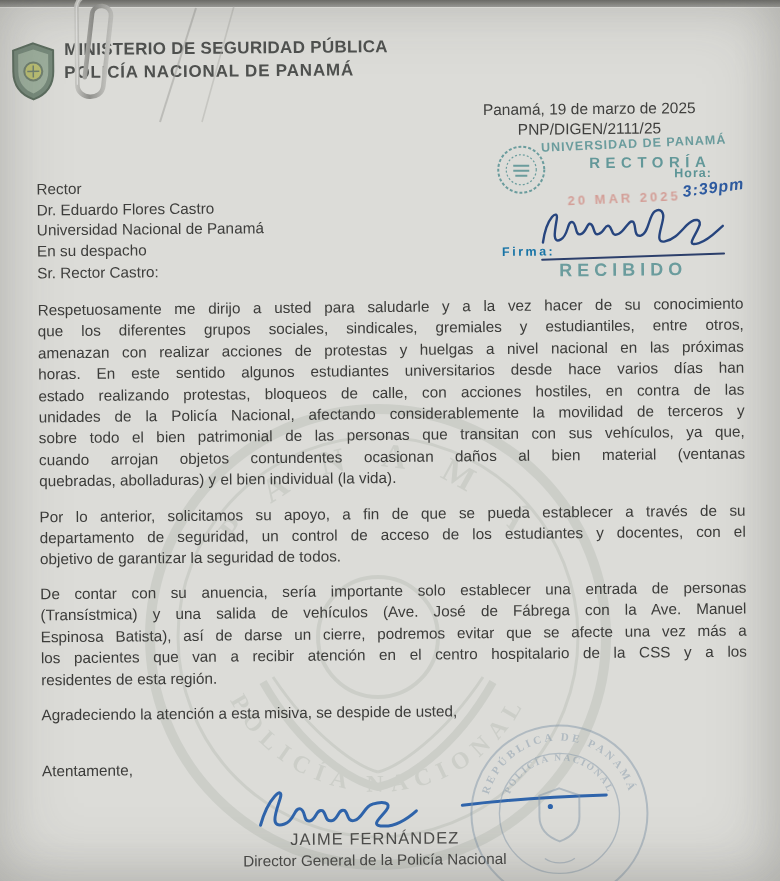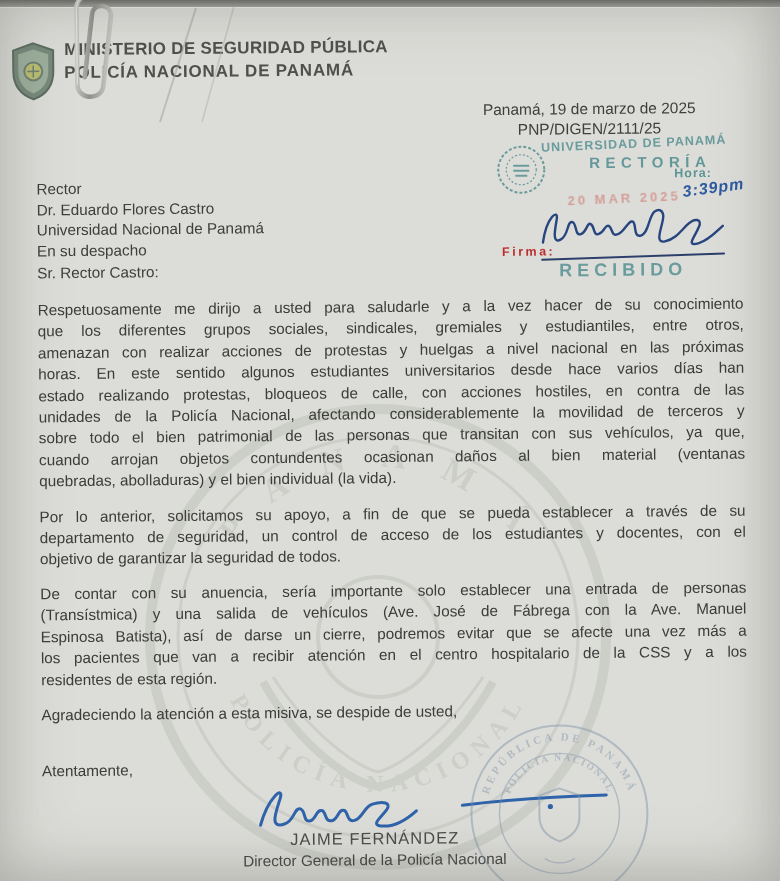--- a/index.html
+++ b/index.html
@@ -121,21 +121,21 @@
       <circle cx="27" cy="30" r="15" fill="none" stroke="#4f8d8f" stroke-width="1.2" stroke-dasharray="2 2"></circle>
       <path d="M19 26 h16 M19 31 h16 M21 36 h12" stroke="#4f8d8f" stroke-width="2"></path>
     </svg>
     <div class="hora-label" style="color:#4f8d8f">Hora:</div>
     <div class="hora-value" style="color:#2d5aa0">3:39pm</div>
     <div class="date-stamp" style="color:#cf7d74">20 MAR 2025</div>
 
     <svg class="firma-sig" width="195" height="50" viewBox="0 0 195 50">
       <path d="M 8 40 C 12 14 24 6 22 17 C 20 28 17 42 26 37 C 34 33 32 18 38 20 C 42 22 40 34 46 32 C 52 30 52 20 56 22 C 60 24 58 34 64 32 C 70 30 70 22 74 24 C 78 26 76 36 84 32 C 90 29 94 18 98 20 C 102 22 98 36 106 34 C 114 32 114 14 120 10 C 126 6 130 11 128 19 C 126 29 120 42 130 40 C 140 38 146 30 152 24 C 160 16 168 18 164 26 C 160 36 150 46 164 42 C 174 39 182 30 188 25" fill="none" stroke="#27457e" stroke-width="2.4" stroke-linecap="round"></path>
     </svg>
-    <div class="firma-label" style="color:#b91c1c">Firma:</div>
+    <div class="firma-label" style="color:#0369a1">Firma:</div>
     <div class="firma-line"></div>
     <div class="recibido" style="color:#4f8d8f">RECIBIDO</div>
 
     <div class="recipient">
       <div>Rector</div>
       <div>Dr. Eduardo Flores Castro</div>
       <div>Universidad Nacional de Panamá</div>
       <div>En su despacho</div>
     </div>
     <div class="salutation">Sr. Rector Castro:</div>

